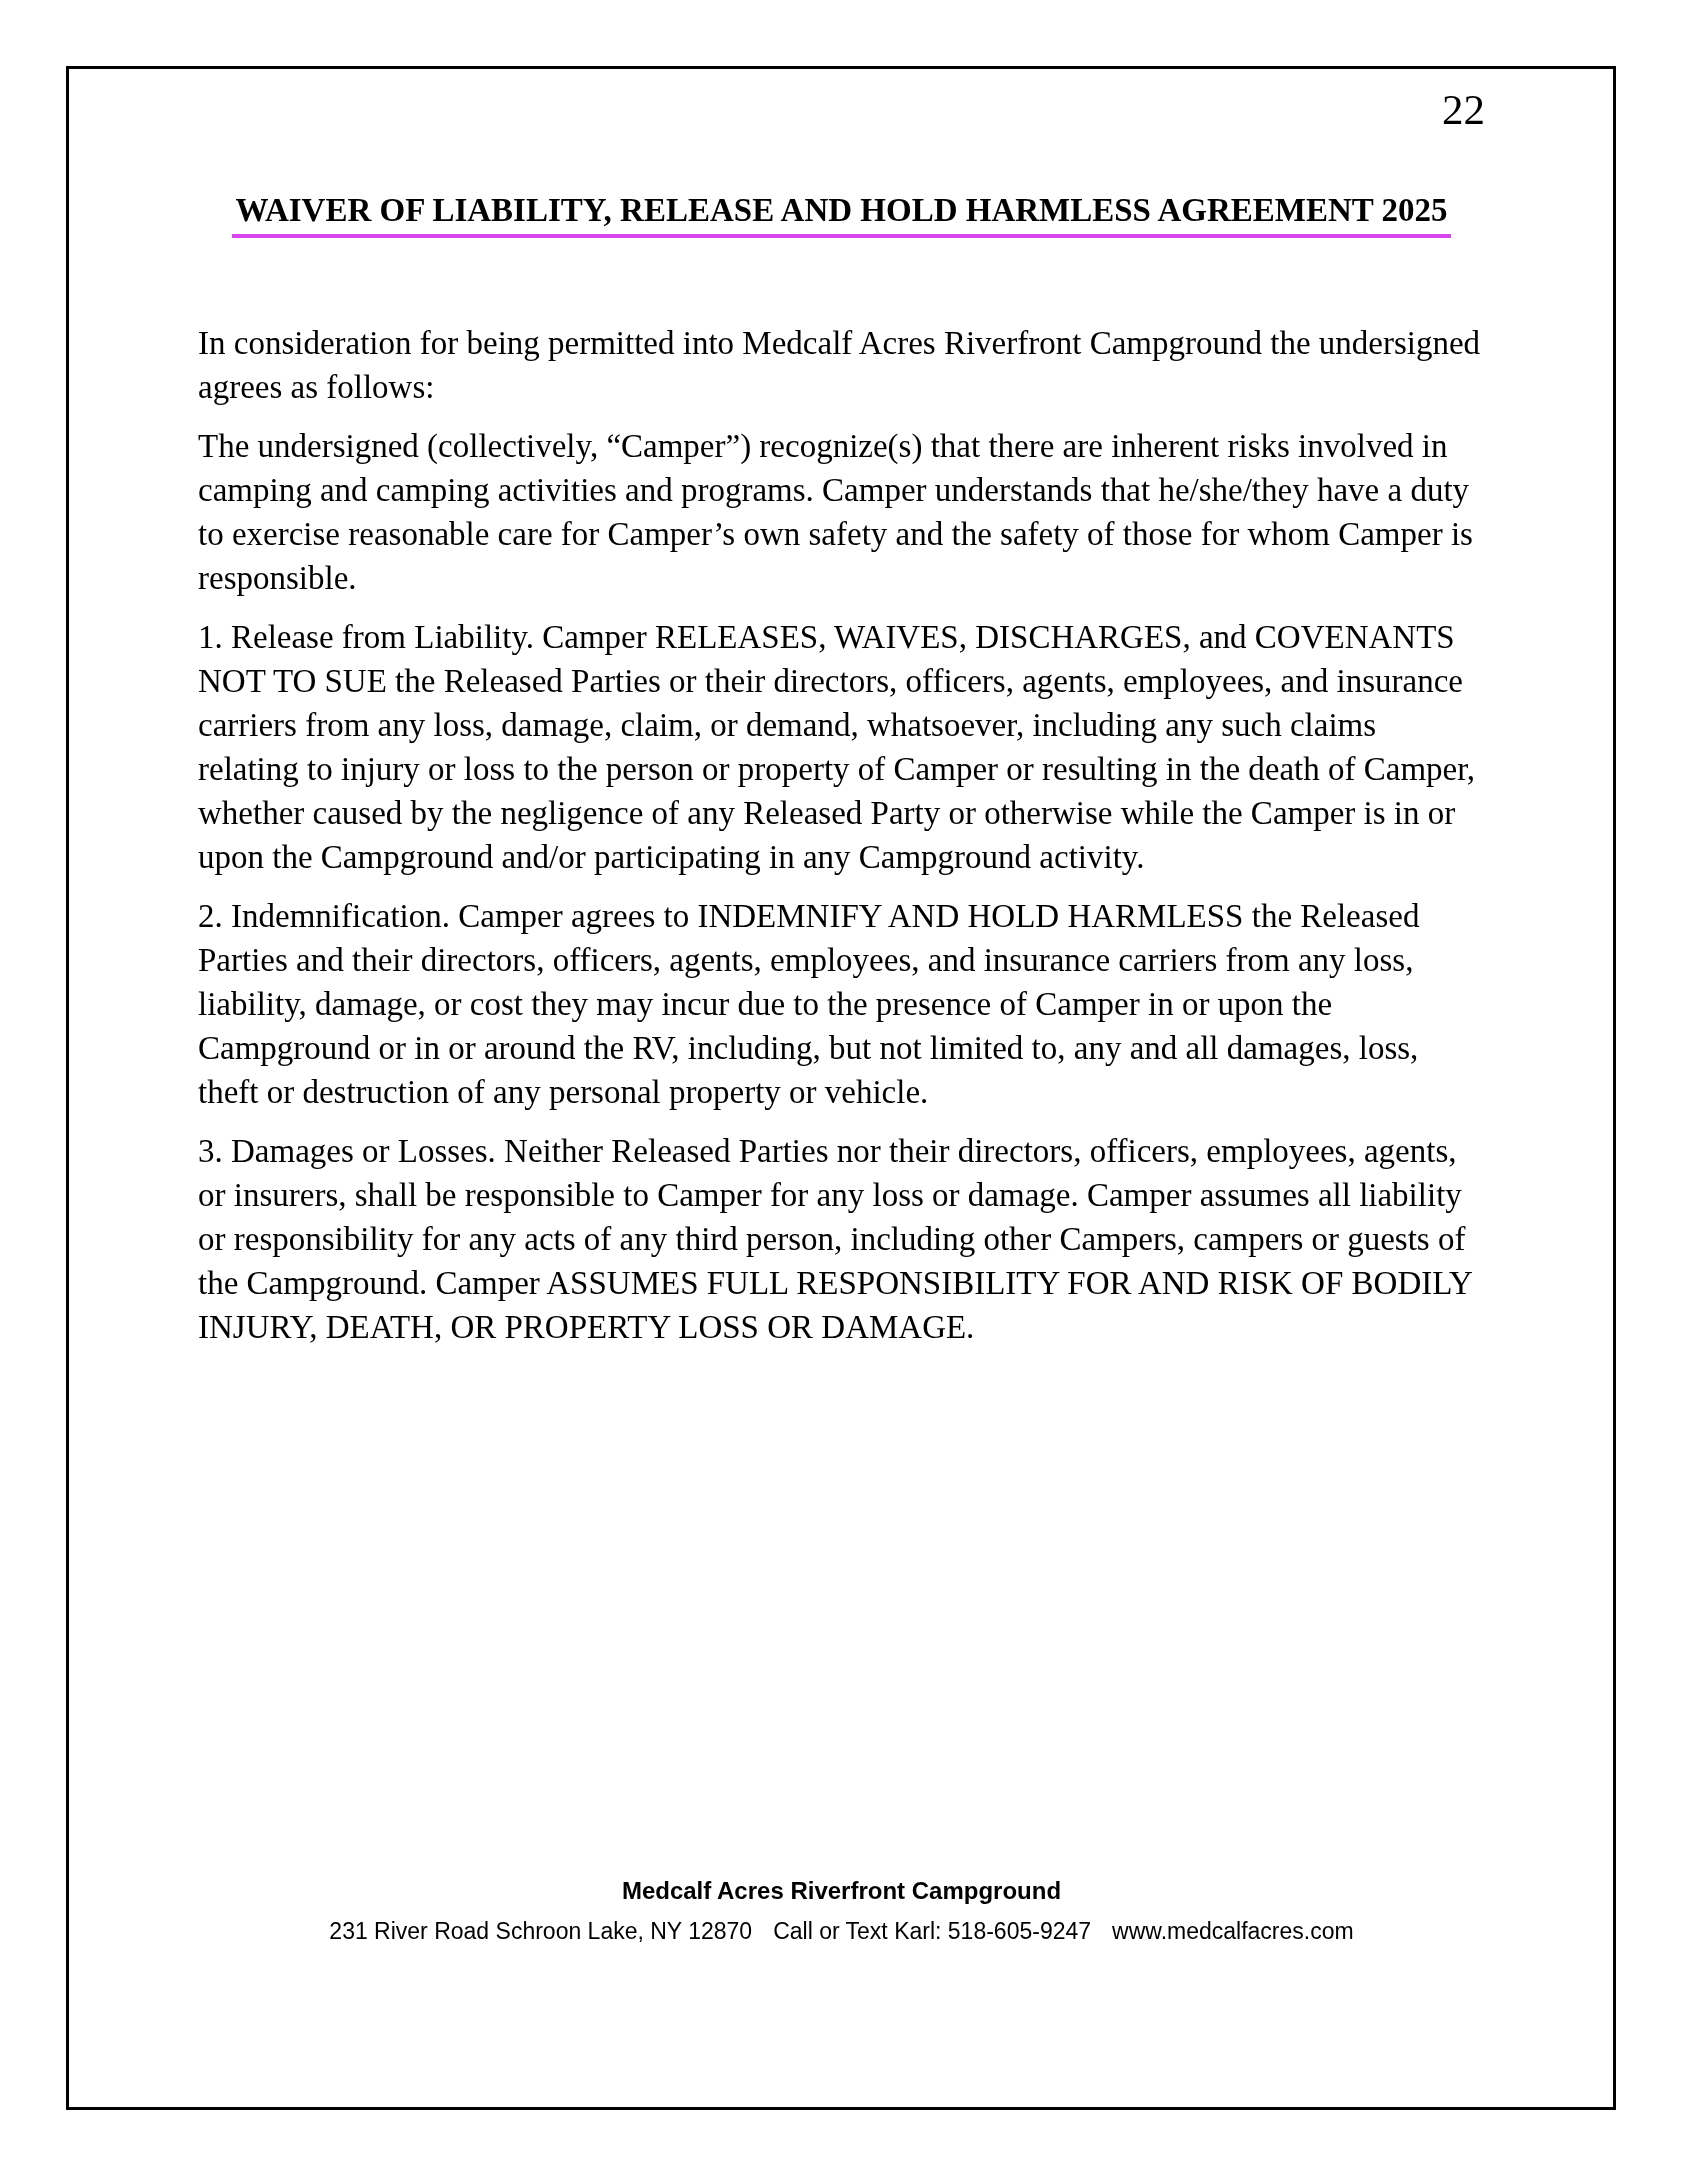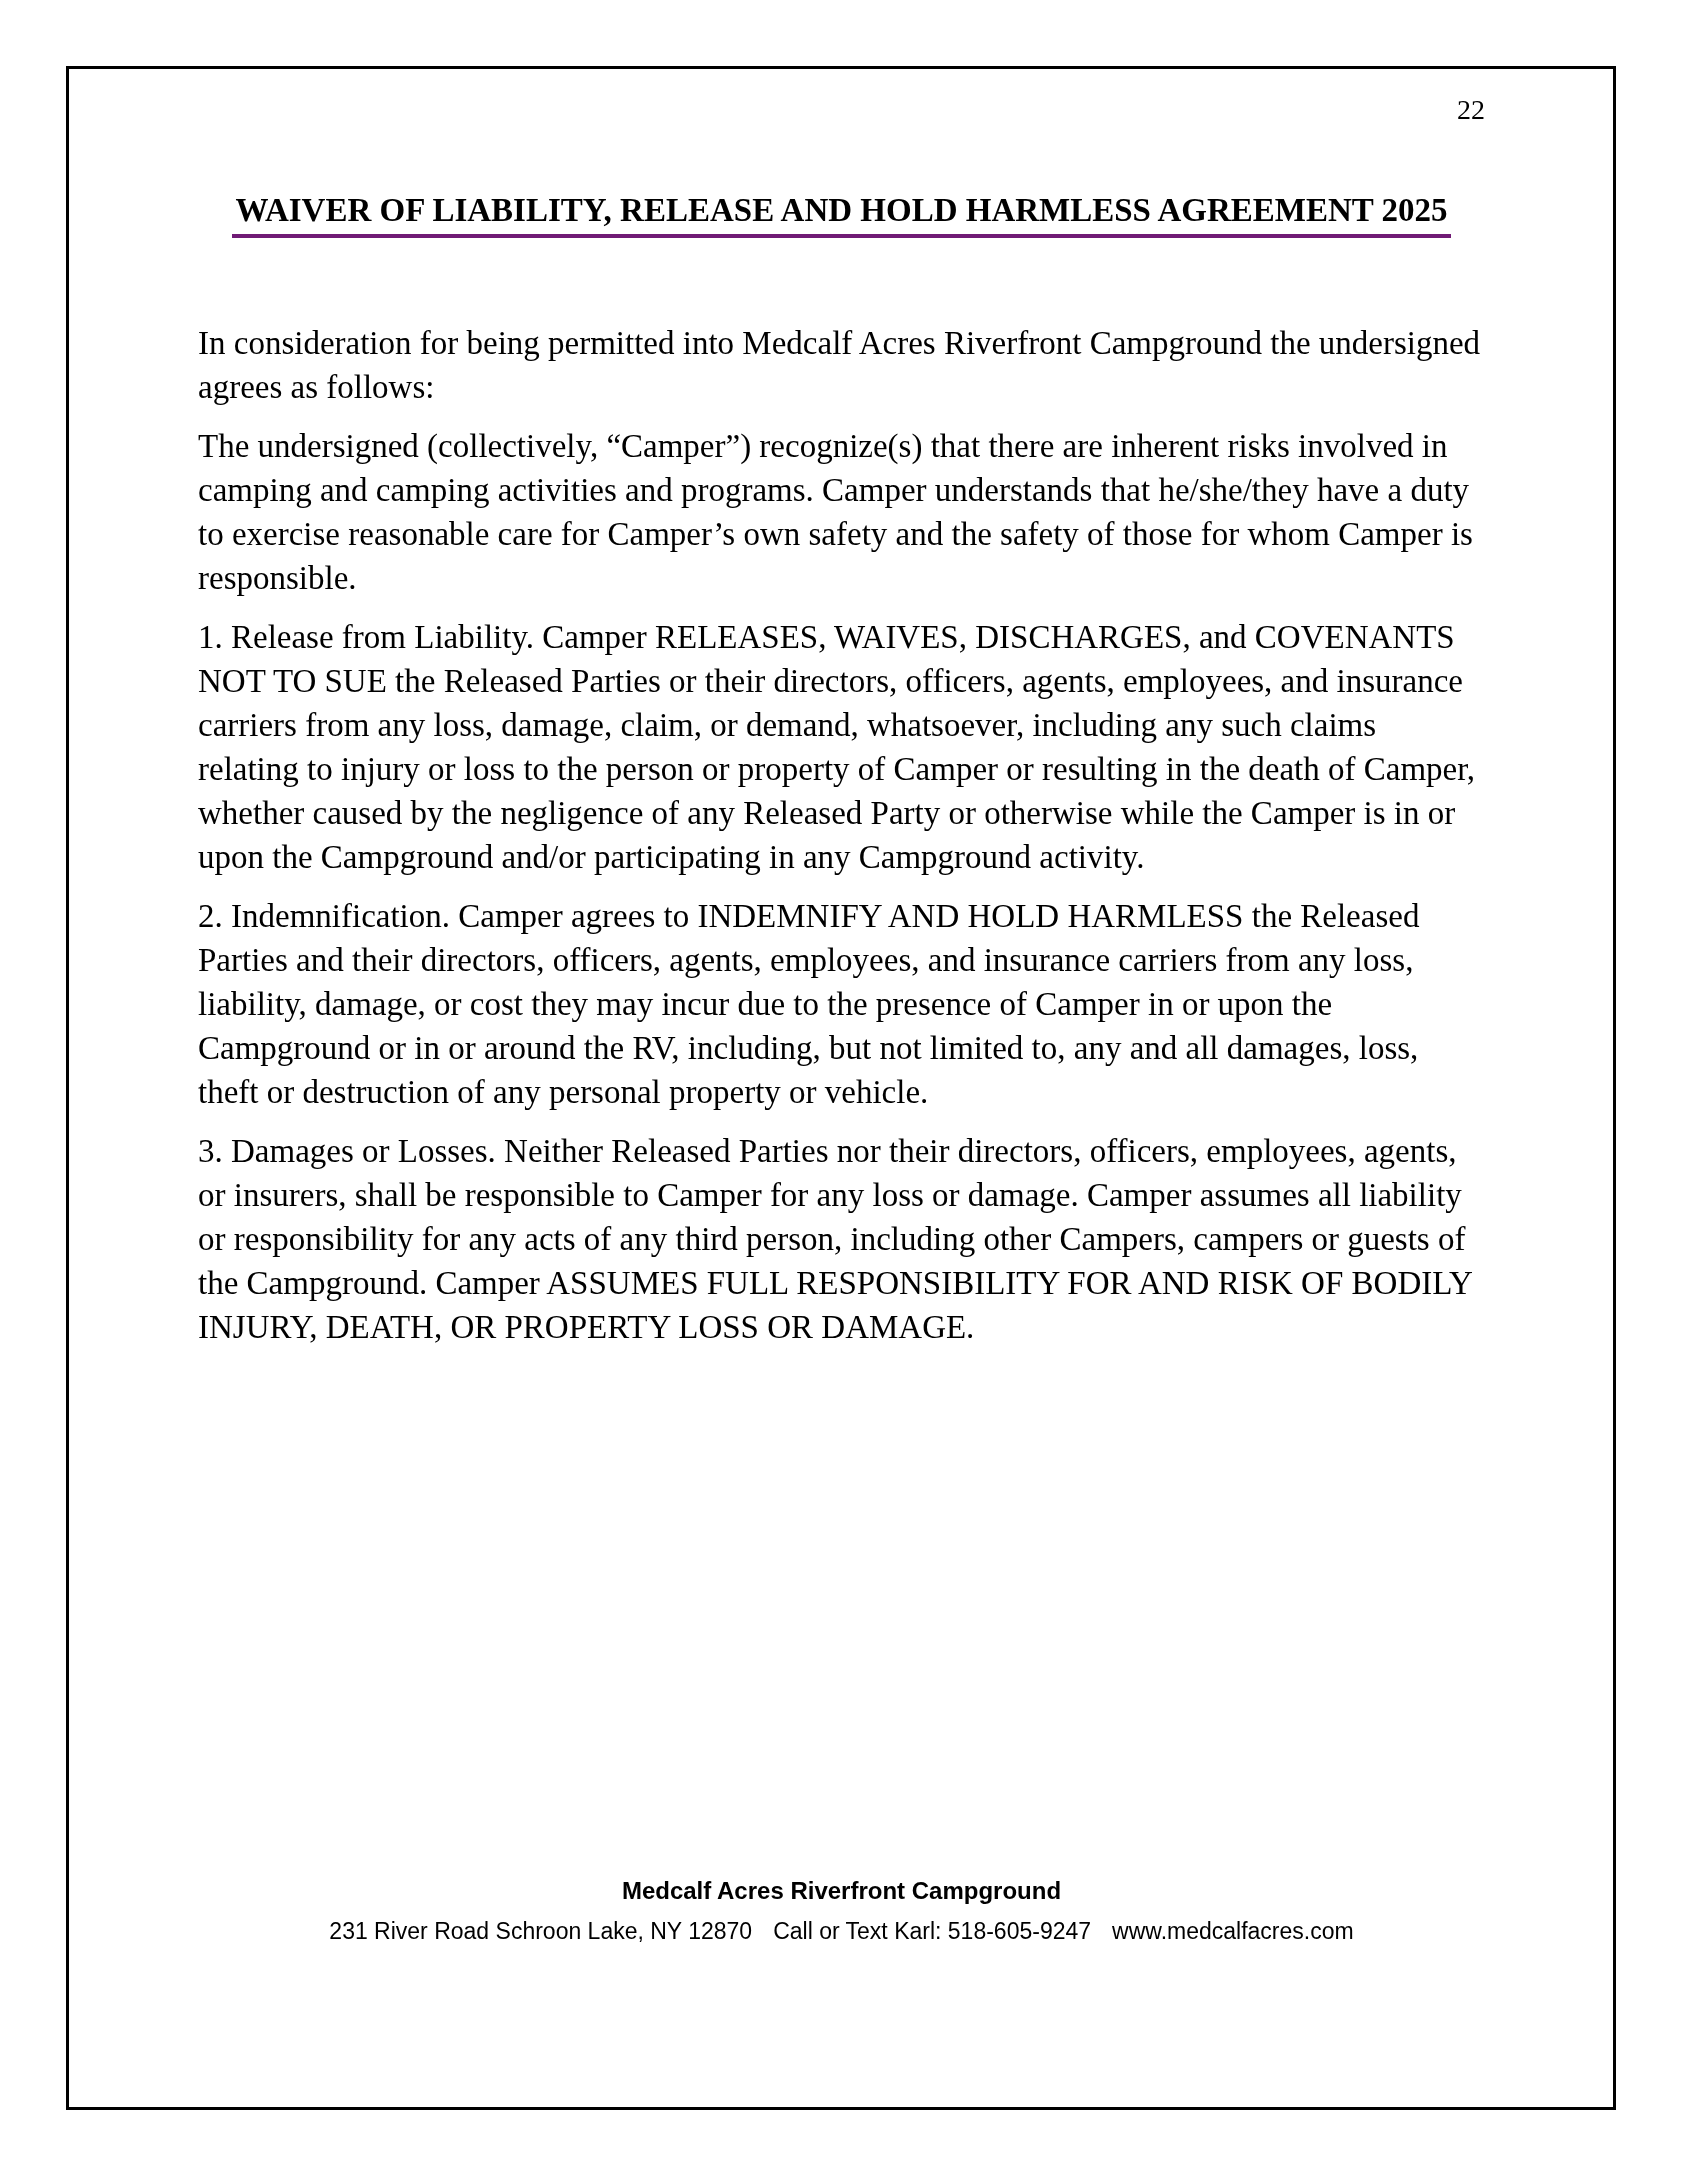--- a/index.html
+++ b/index.html
@@ -20,36 +20,36 @@
     height: 2044px;
     box-sizing: border-box;
     border: 3px solid #000000;
   }
   .page-number {
     position: absolute;
     top: 91px;
     left: 12px;
     right: 198px;
     text-align: right;
-    font-size: 28px;
+    font-size: 43px;
     line-height: 38px;
   }
   .doc-title {
     position: absolute;
     top: 192px;
     left: 0;
     width: 1683px;
     text-align: center;
     font-size: 33px;
     font-weight: bold;
     white-space: nowrap;
   }
   .title-text {
     display: inline-block;
-    border-bottom: 4px solid #701a75;
+    border-bottom: 4px solid #d946ef;
     padding: 0 4px 5px 4px;
   }
   .body-text {
     position: absolute;
     top: 321px;
     left: 198px;
     width: 1317px;
     font-size: 33px;
     line-height: 44px;
   }

